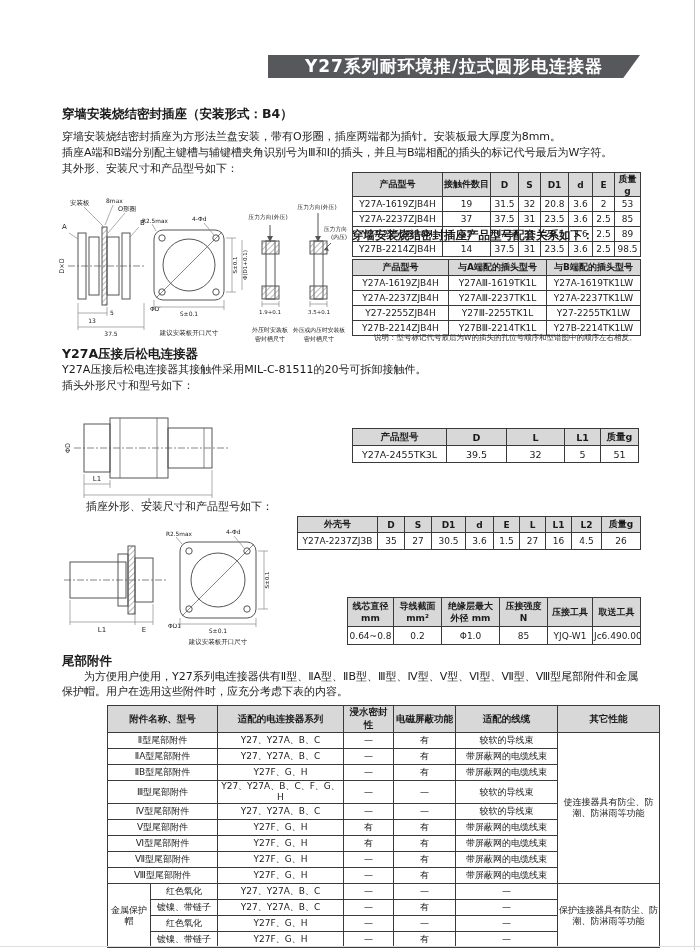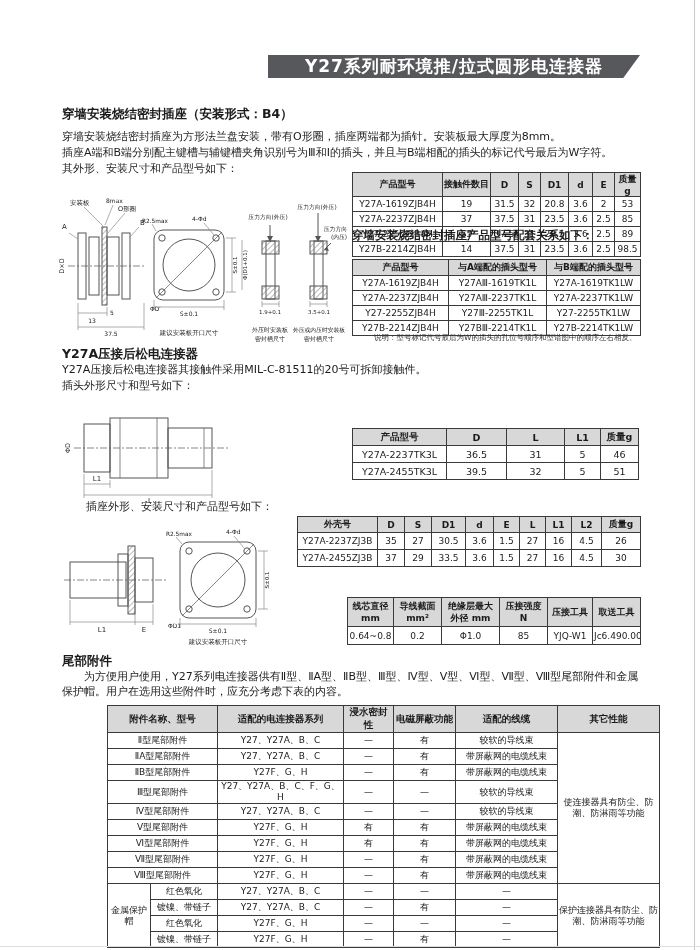--- a/index.html
+++ b/index.html
@@ -285,27 +285,20 @@
         <tr>
           <th>产品型号</th>
           <th>D</th>
           <th>L</th>
           <th>L1</th>
           <th>质量g</th>
         </tr>
       </thead>
       <tbody>
         <tr>
-          <td>Y27A-2237TK3L</td>
-          <td>36.5</td>
-          <td>31</td>
-          <td>5</td>
-          <td>46</td>
-        </tr>
-        <tr>
           <td>Y27A-2455TK3L</td>
           <td>39.5</td>
           <td>32</td>
           <td>5</td>
           <td>51</td>
         </tr>
       </tbody>
     </table>
 
   <div class="abs body-line" style="left:86px;top:499px;text-align:center;">插座外形、安装尺寸和产品型号如下：</div>
@@ -342,32 +335,20 @@
           <td>Y27A-2237ZJ3B</td>
           <td>35</td>
           <td>27</td>
           <td>30.5</td>
           <td>3.6</td>
           <td>1.5</td>
           <td>27</td>
           <td>16</td>
           <td>4.5</td>
           <td>26</td>
-        </tr>
-        <tr>
-          <td>Y27A-2455ZJ3B</td>
-          <td>37</td>
-          <td>29</td>
-          <td>33.5</td>
-          <td>3.6</td>
-          <td>1.5</td>
-          <td>27</td>
-          <td>16</td>
-          <td>4.5</td>
-          <td>30</td>
         </tr>
       </tbody>
     </table>
 
   <svg class="abs" style="left:58px;top:524px;" width="235" height="122" viewBox="0 0 235 122">
     <g class="ln">
       <line x1="6" y1="56" x2="108" y2="56" stroke-dasharray="7 2 2 2" stroke-width="0.7"></line>
       <rect x="12" y="38" width="56" height="36"></rect>
       <rect x="60" y="30" width="10" height="52"></rect>
       <rect x="70" y="22" width="7" height="68" fill="url(#h1)"></rect>

